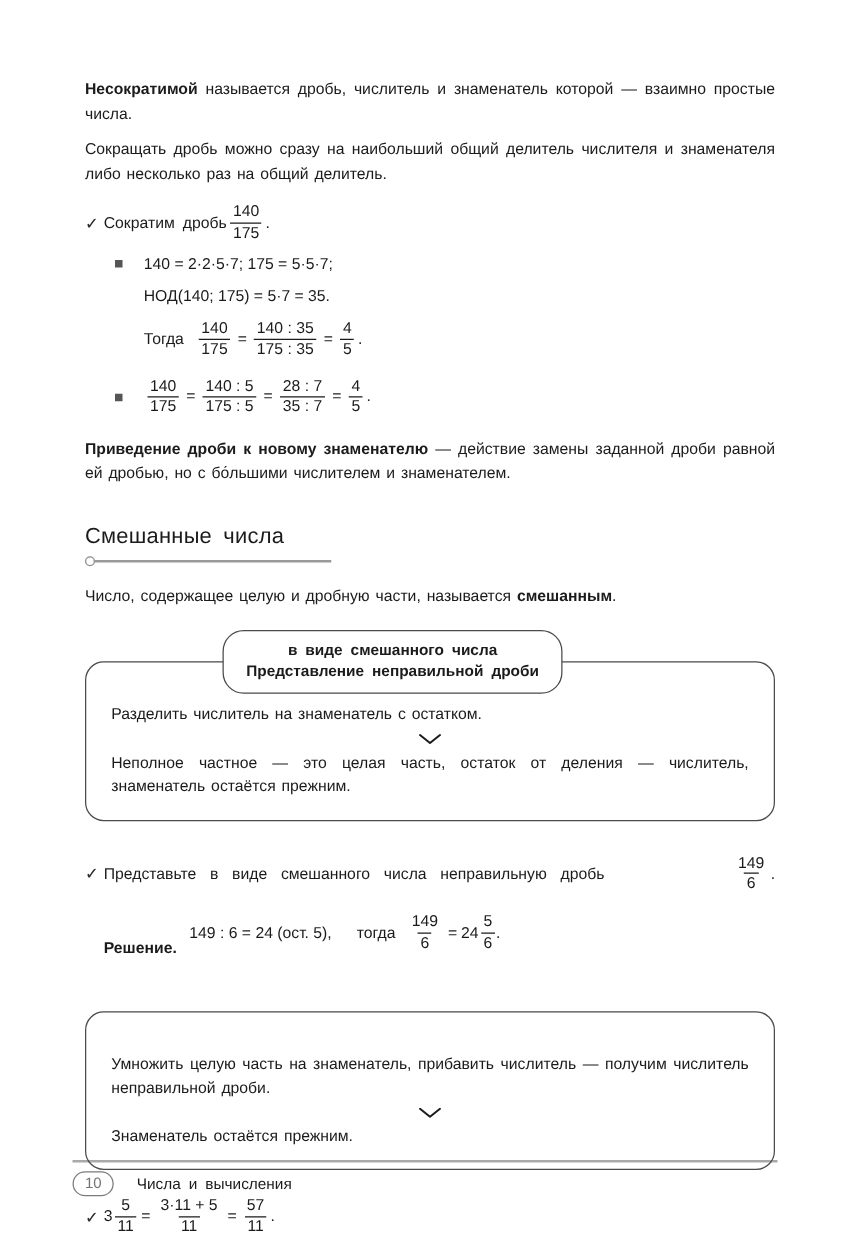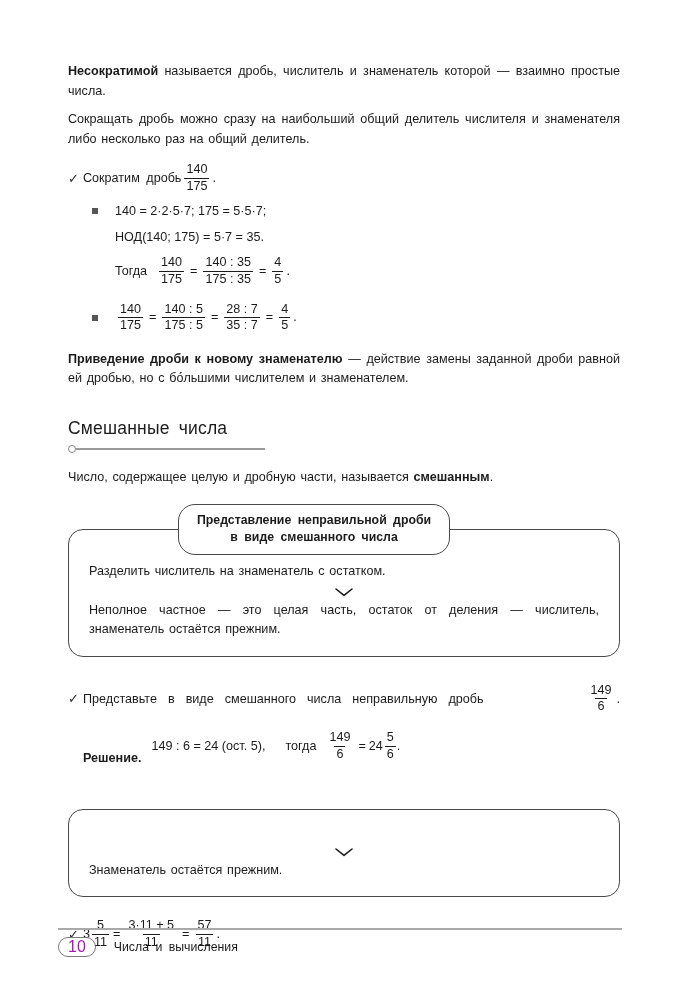--- a/index.html
+++ b/index.html
@@ -169,22 +169,22 @@
   }
   .footer-row {
     display: flex;
     align-items: center;
     margin-top: 7px;
   }
   .page-num {
     border: 1.2px solid #7b7b7b;
     border-radius: 11px;
     padding: 1px 9px 2px 9px;
-    font-size: 16px;
-    color: #a21caf;
+    font-size: 12px;
+    color: #737373;
     line-height: 15px;
   }
   .footer-label {
     margin-left: 18px;
     font-size: 12.3px;
     word-spacing: 3px;
   }
 </style>
 </head>
 <body>
@@ -272,22 +272,22 @@
       <span class="rule-line"></span>
     </div>
   </div>
 
   <p class="para" style="margin-top:15px">
     <span>Число, содержащее целую и дробную части, называется </span><span class="b">смешанным</span><span>.</span>
   </p>
 
   <div class="callout">
     <div class="callout-title">
+      <div>в  виде  смешанного  числа</div>
       <div>Представление  неправильной  дроби</div>
-      <div>в  виде  смешанного  числа</div>
     </div>
     <div class="callout-body">
       <p class="para">Разделить  числитель  на  знаменатель  с  остатком.</p>
       <span class="chevron">
         <svg width="18" height="9" viewBox="0 0 18 9">
             <path d="M1 1 L9 7.4 L17 1" fill="none" stroke="#1b1b1b" stroke-width="1.6" stroke-linecap="round" stroke-linejoin="round"></path>
           </svg>
       </span>
       <p class="para">Неполное частное — это целая часть, остаток от деления — числитель, знаменатель остаётся прежним.</p>
     </div>
@@ -319,20 +319,21 @@
       <span class="frac" style="margin:0 1px">
         <span class="num">5</span>
         <span class="den">6</span>
       </span>
     </span>
     <span>.</span>
   </div>
 
   <div class="callout" style="margin-top:44px">
     <div class="callout-body">
+      <p class="para">Умножить целую часть на знаменатель, прибавить числитель — получим числитель неправильной дроби.</p>
       <span class="chevron">
         <svg width="18" height="9" viewBox="0 0 18 9">
             <path d="M1 1 L9 7.4 L17 1" fill="none" stroke="#1b1b1b" stroke-width="1.6" stroke-linecap="round" stroke-linejoin="round"></path>
           </svg>
       </span>
       <p class="para">Знаменатель  остаётся  прежним.</p>
     </div>
   </div>
 
   <div class="item-check" style="margin-top:22px">

